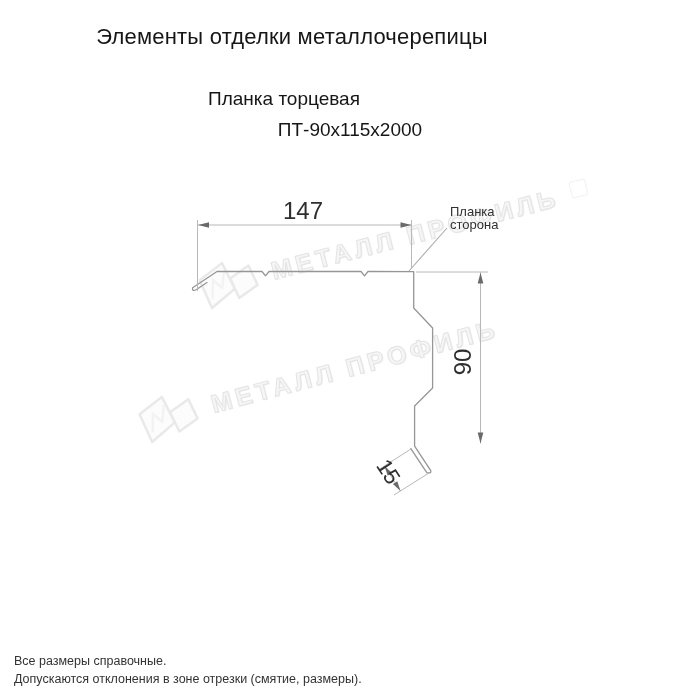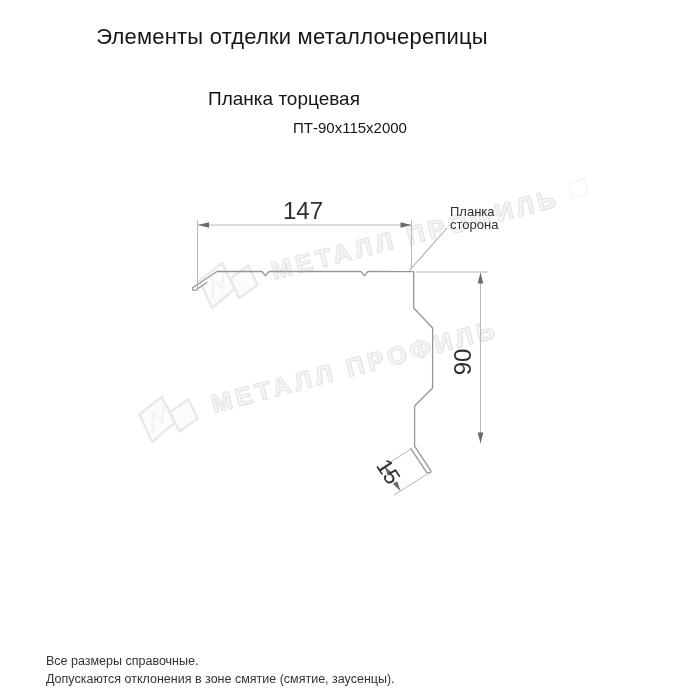--- a/index.html
+++ b/index.html
@@ -13,21 +13,21 @@
   .page-title{
     left:0;top:24px;width:584px;text-align:center;
     font-size:22px;letter-spacing:0.2px;color:#161616;
   }
   .product-name{
     left:0;top:88px;width:568px;text-align:center;
     font-size:19px;color:#161616;
   }
   .product-code{
     left:0;top:119px;width:700px;text-align:center;
-    font-size:15px;color:#161616;
+    font-size:19px;color:#161616;
   }
   
   .wm-band{
     display:flex;align-items:center;gap:10px;
     transform-origin:0 50%;
     pointer-events:none;
   }
   .wm-text{
     font-size:25px;font-weight:700;letter-spacing:4px;white-space:nowrap;
     color:#f6f6f6;
@@ -51,21 +51,21 @@
   }
   .dim-15{
     left:368px;top:461px;width:40px;height:22px;text-align:center;
     font-size:22px;transform:rotate(57deg);transform-origin:50% 50%;
   }
   .face-side{
     left:450px;top:205px;width:66px;
     font-size:13px;line-height:13px;color:#303030;
   }
   
-  .footer-note{left:14px;font-size:12.5px;color:#333;margin-left:32px;}
+  .footer-note{left:14px;font-size:12.5px;color:#333;}
   .fn1{top:654px;}
   .fn2{top:672px;}
 </style>
 </head>
 <body>
 
 <div class="abs wm-band wm-a">
   <svg width="66" height="52" viewBox="0 0 66 52">
     <g fill="#fcfcfc" stroke="#e9e9e9" stroke-width="2.5" stroke-linejoin="round">
       <path d="M9,47 L4,17 L30,6 L36,34 Z"></path>
@@ -128,13 +128,13 @@
   <polygon fill="#6a6a6a" points="400.5,491 392.9,484.0 397.3,481.2"></polygon>
 </svg>
 
 <div class="abs dim dim-115">147</div>
 <div class="abs dim dim-90">90</div>
 <div class="abs dim dim-15">15</div>
 
 <div class="abs face-side">Планка сторона</div>
 
 <div class="abs footer-note fn1">Все размеры справочные.</div>
-<div class="abs footer-note fn2">Допускаются отклонения в зоне смятие (смятие, заусенцы).</div>
+<div class="abs footer-note fn2">Допускаются отклонения в зоне отрезки (смятие, размеры).</div>
 
 </body></html>

